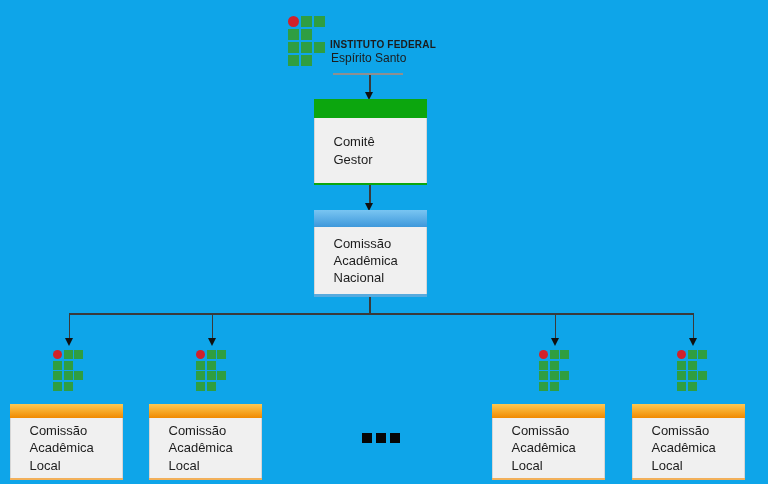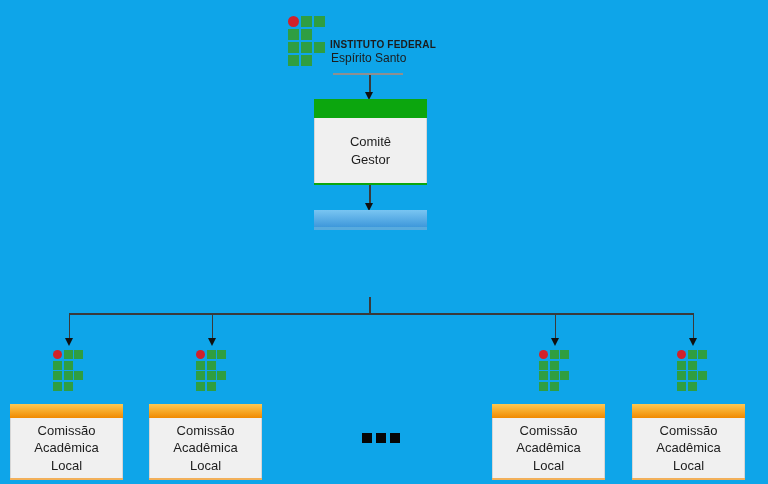--- a/index.html
+++ b/index.html
@@ -38,21 +38,21 @@
   .node-header{flex:0 0 auto;width:100%;}
   .node-body{
     flex:1 1 auto;display:flex;align-items:center;justify-content:center;
     background:var(--body,#f0f0f0);
     border-left:1px solid var(--border,#d6d6d6);
     border-right:1px solid var(--border,#d6d6d6);
     box-sizing:border-box;
   }
   .node-footer{flex:0 0 auto;width:100%;}
   .node-label{
-    text-align:center;font-size:13px;line-height:1.32;max-width:74px;
+    font-size:13px;line-height:1.32;max-width:74px;
   }
   .green  .node-header{height:19px;background:var(--green,#0ca60e);}
   .green  .node-footer{height:2px;background:var(--green-footer,#0ca60e);}
   .blue   .node-header{height:17px;background:linear-gradient(180deg,var(--blue-top,#79c5f2),var(--blue-bottom,#3e98db));}
   .blue   .node-footer{height:3px;background:var(--blue-footer,#58abde);}
   .orange .node-header{height:14px;background:linear-gradient(180deg,var(--orange-top,#fdc851),var(--orange-bottom,#f08a00));}
   .orange .node-footer{height:2px;background:var(--orange-footer,#f2b05a);}
   
   .ellipsis{position:absolute;left:362px;top:433px;display:flex;gap:4px;}
   .ellipsis .sqdot{width:10px;height:10px;background:#060606;}
@@ -90,20 +90,23 @@
       <div class="node-label">Comitê Gestor</div>
     </div>
     <div class="node-footer"></div>
   </div>
 
   <div class="line v-line" style="left:369px;top:185px;height:19px;"></div>
   <div class="arrow-down" style="left:365px;top:203px;"></div>
 
   <div class="node blue" style="left:314px;top:210px;width:113px;height:87px;">
     <div class="node-header"></div>
+    <div class="node-body">
+      <div class="node-label">Comissão Acadêmica Nacional</div>
+    </div>
     <div class="node-footer"></div>
   </div>
 
   <div class="line v-line" style="left:369px;top:297px;height:17px;"></div>
   <div class="line h-line" style="left:69px;top:313px;width:625px;"></div>
 
   <div class="line v-line" style="left:68.5px;top:313px;height:26px;"></div>
   <div class="arrow-down" style="left:64.5px;top:338px;"></div>
 
   <div class="line v-line" style="left:211.5px;top:313px;height:26px;"></div>

